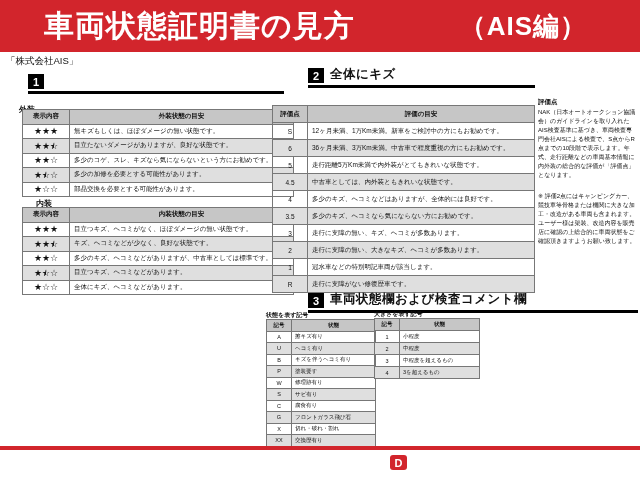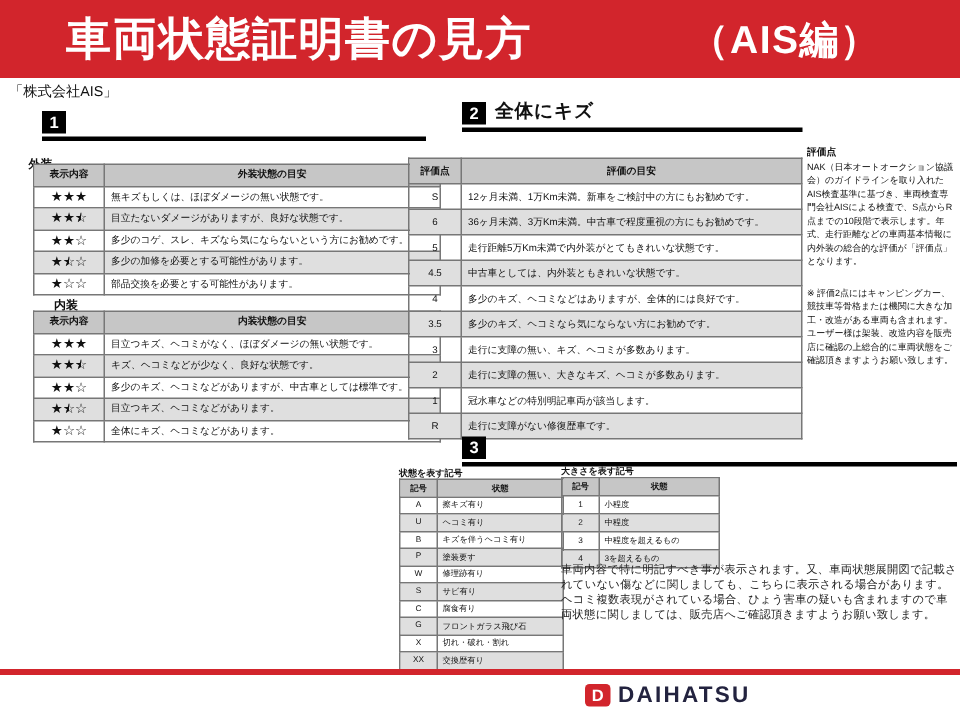--- a/index.html
+++ b/index.html
@@ -222,20 +222,21 @@
 
   <div class="note-block">
     <div class="note-title">評価点</div>
     <div>NAK（日本オートオークション協議会）のガイドラインを取り入れたAIS検査基準に基づき、車両検査専門会社AISによる検査で、S点からR点までの10段階で表示します。年式、走行距離などの車両基本情報に内外装の総合的な評価が「評価点」となります。</div>
   </div>
   <div class="caution-block">※ 評価2点にはキャンピングカー、競技車等骨格または機関に大きな加工・改造がある車両も含まれます。
 ユーザー様は架装、改造内容を販売店に確認の上総合的に車両状態をご確認頂きますようお願い致します。</div>
 
   <div class="sec-header" id="sec3-header">
     <span class="sec-num">3</span>
+    <span class="sec-title">車両状態欄および検査コメント欄</span>
   </div>
 
   <div class="tiny-label" id="sym-label">状態を表す記号</div>
   <table class="t" id="sym-table">
     <thead>
         <tr>
       <th class="c1">記号</th>
       <th>状態</th>
     </tr>
       </thead>
@@ -305,22 +306,20 @@
           <td>中程度を超えるもの</td>
         </tr>
         <tr>
           <td class="c1">4</td>
           <td>3を超えるもの</td>
         </tr>
       </tbody>
   </table>
 
   <div class="comment-block">
-    <div class="comment-body">車両内容で特に明記すべき事が表示されます。又、車両状態展開図で記載されていない傷などに関しましても、こちらに表示される場合があります。ヘコミ複数表現がされている場合、ひょう害車の疑いも含まれますので車両状態に関しましては、販売店へご確認頂きますようお願い致します。</div>
   </div>
 
   <div class="red-line"></div>
   <div class="footer-brand">
     <span class="brand-mark">D</span>
-    <span class="brand-text">DAIHATSU</span>
   </div>
 
 </div>
 
 </body></html>

